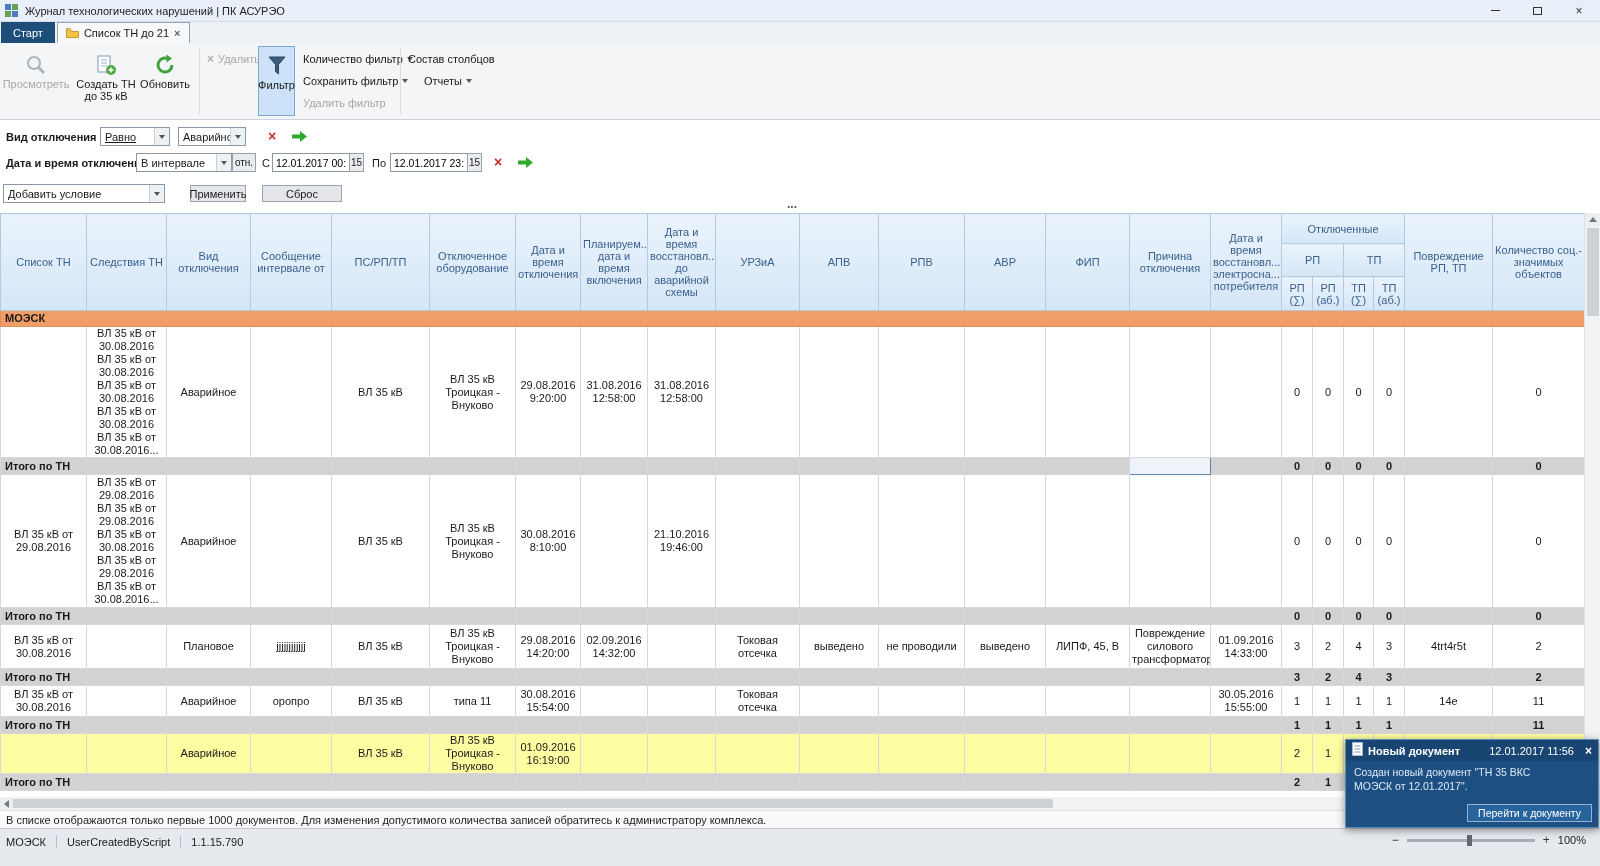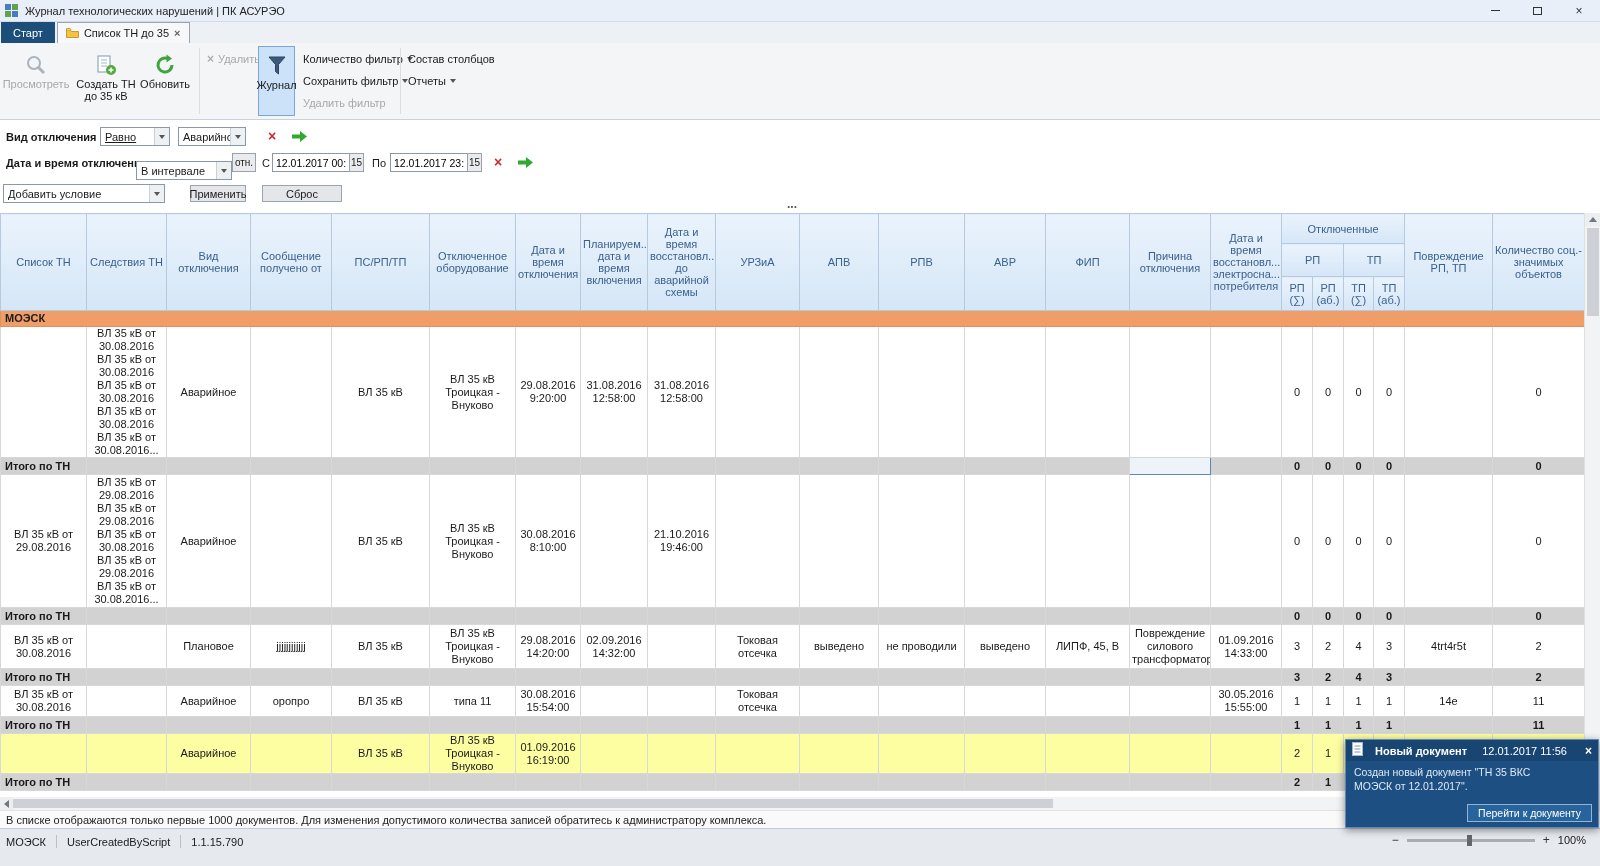--- a/index.html
+++ b/index.html
@@ -91,21 +91,21 @@
   .status-left { position:absolute; left:6px; top:6px; display:flex; align-items:center; gap:10px; }
   .status-sep { width:1px; height:13px; background:#b9c0ca; }
   .zoom { position:absolute; right:14px; top:5px; display:flex; align-items:center; gap:8px; }
   .zoom-track { width:128px; height:3px; background:#a9adb3; position:relative; }
   .zoom-thumb { position:absolute; left:60px; top:-4px; width:5px; height:11px; background:#63686e; }
   .zoom-btn { font-size:12px; color:#333; line-height:12px; }
 
   
   .notification { position:absolute; left:1345px; top:739px; width:254px; height:89px; background:#1d4f83;
     border:1px solid #5d89b5; box-shadow:0 2px 8px rgba(0,0,0,.45); color:#fff; }
-  .ntf-header { height:21px; display:flex; align-items:center; gap:12px; padding:4px 6px; background:rgba(0,0,0,.12); }
+  .ntf-header { height:21px; display:flex; align-items:center; gap:5px; padding:4px 6px; background:rgba(0,0,0,.12); }
   .ntf-title { font-size:11px; font-weight:bold; }
   .ntf-time { margin-left:auto; font-size:11px; font-weight:normal; }
   .ntf-close { font-size:12px; font-weight:bold; margin-left:6px; color:#fff; }
   .ntf-body { padding:4px 8px; font-size:10.5px; line-height:1.35; color:#dce9f5; width:230px; }
   .ntf-btn { position:absolute; right:6px; bottom:5px; background:#27639c; border:1px solid #93b4d2;
     color:#fff; font-size:10.5px; padding:2px 10px; }
 </style>
 </head>
 <body>
 
@@ -132,21 +132,21 @@
 
 <div class="tabstrip">
   <div class="tab-start">Старт</div>
   <div class="tab-active">
     <span>
       <svg width="13" height="11">
           <path d="M0.5 3 h4 l1 1.5 h7 v6 h-12 z" fill="#f5c244" stroke="#c79b2e" stroke-width="1"></path>
           <path d="M0.5 3 v-1.5 h3.5 l1 1.5" fill="#f8d87a" stroke="#c79b2e" stroke-width="1"></path>
         </svg>
     </span>
-    <span>Список ТН до 35</span>
+    <span>Список ТН до 21</span>
     <span class="tab-close">×</span>
   </div>
 </div>
 
 <div class="ribbon">
   <div class="rb-big disabled" style="left:6px;width:60px;">
     <span class="ic">
       <svg width="22" height="22">
           <circle cx="9" cy="9" r="6" fill="#f2f5f8" stroke="#aab4bd" stroke-width="2"></circle>
           <line x1="13.5" y1="13.5" x2="19" y2="19" stroke="#aab4bd" stroke-width="3"></line>
@@ -180,38 +180,38 @@
   <div class="rb-small disabled" style="left:207px;top:6px;">
     <span class="x-gray">×</span>
     <span>Удалить</span>
   </div>
   <div class="rb-big rb-filter" style="left:258px;width:37px;">
     <span class="ic">
       <svg width="18" height="20" viewBox="0 0 18 20">
           <path d="M1 1h16l-6.5 7.5V18l-3-2.5V8.5z" fill="#3d5a7d" stroke="#2c4763"></path>
         </svg>
     </span>
-    <span>Журнал</span>
+    <span>Фильтр</span>
   </div>
   <div class="rb-small" style="left:303px;top:6px;">
     <span>Количество фильтр</span>
     <span class="tri-down"></span>
   </div>
   <div class="rb-small" style="left:303px;top:28px;">
     <span>Сохранить фильтр</span>
     <span class="tri-down"></span>
   </div>
   <div class="rb-small disabled" style="left:303px;top:50px;">
     <span>Удалить фильтр</span>
   </div>
   <div class="rb-sep" style="left:400px;"></div>
   <div class="rb-small" style="left:408px;top:6px;">
     <span>Состав столбцов</span>
   </div>
-  <div class="rb-small" style="left:408px;top:28px;">
+  <div class="rb-small" style="left:424px;top:28px;">
     <span>Отчеты</span>
     <span class="tri-down"></span>
   </div>
 </div>
 
 <div class="filterpanel">
 
   <span class="flt-label" style="left:6px;top:11px;">Вид отключения</span>
   <div class="combo" style="left:100px;top:7px;width:70px;text-decoration:underline;">
     <span class="txt">Равно</span>
@@ -227,21 +227,21 @@
   </div>
   <span class="x-red" style="left:268px;top:9px;">×</span>
   <span class="arrow-green" style="left:292px;top:11px;">
     <svg width="15" height="11">
         <rect x="0" y="3.5" width="8" height="4" fill="#2faa2f"></rect>
         <polygon points="8,0 15,5.5 8,11" fill="#2faa2f"></polygon>
       </svg>
   </span>
 
   <span class="flt-label" style="left:6px;top:37px;">Дата и время отключения</span>
-  <div class="combo" style="left:136px;top:41px;width:96px;">
+  <div class="combo" style="left:136px;top:33px;width:96px;">
     <span class="txt">В интервале</span>
     <span class="arr">
         <span class="tri-down"></span>
       </span>
   </div>
   <div class="mini-btn" style="left:232px;top:33px;width:24px;height:19px;">отн.</div>
   <span class="flt-label" style="left:262px;top:37px;font-weight:normal;">С</span>
   <input class="textbox" style="left: 272px; top: 33px; width: 78px;" readonly="" value="12.01.2017 00:00">
   <div class="mini-btn" style="left:349px;top:33px;width:15px;height:19px;">15</div>
   <span class="flt-label" style="left:372px;top:37px;font-weight:normal;">По</span>
@@ -290,21 +290,21 @@
         <col style="width: 30px;">
         <col style="width: 31px;">
         <col style="width: 88px;">
         <col style="width: 92px;">
       </colgroup>
       <thead>
         <tr style="height: 30px;">
           <th rowspan="3">Список ТН</th>
           <th rowspan="3">Следствия ТН</th>
           <th rowspan="3">Вид отключения</th>
-          <th rowspan="3">Сообщение получено от</th>
+          <th rowspan="3">Сообщение интервале от</th>
           <th rowspan="3">ПС/РП/ТП</th>
           <th rowspan="3">Отключенное оборудование</th>
           <th rowspan="3">Дата и время отключения</th>
           <th rowspan="3">Планируем... дата и время включения</th>
           <th rowspan="3">Дата и время восстановл... до аварийной схемы</th>
           <th rowspan="3">УРЗиА</th>
           <th rowspan="3">АПВ</th>
           <th rowspan="3">РПВ</th>
           <th rowspan="3">АВР</th>
           <th rowspan="3">ФИП</th>

